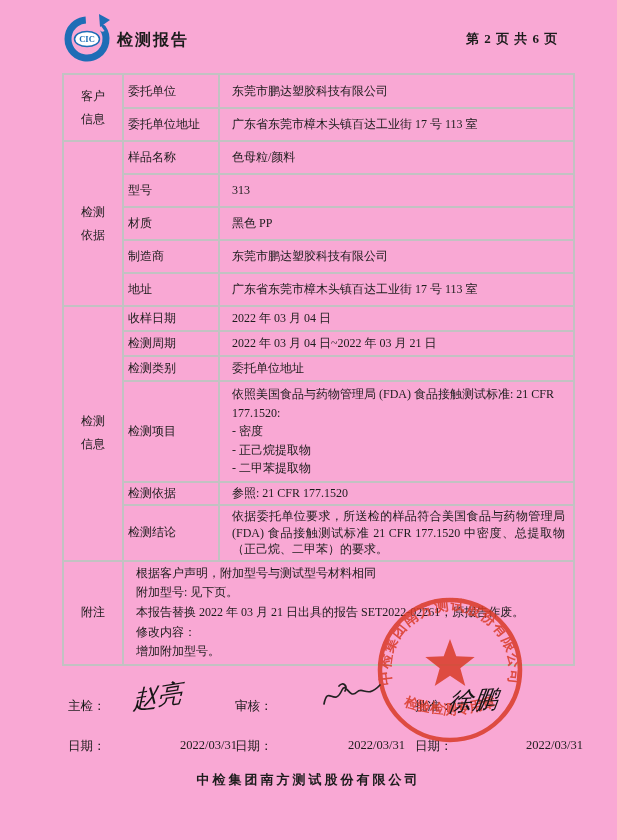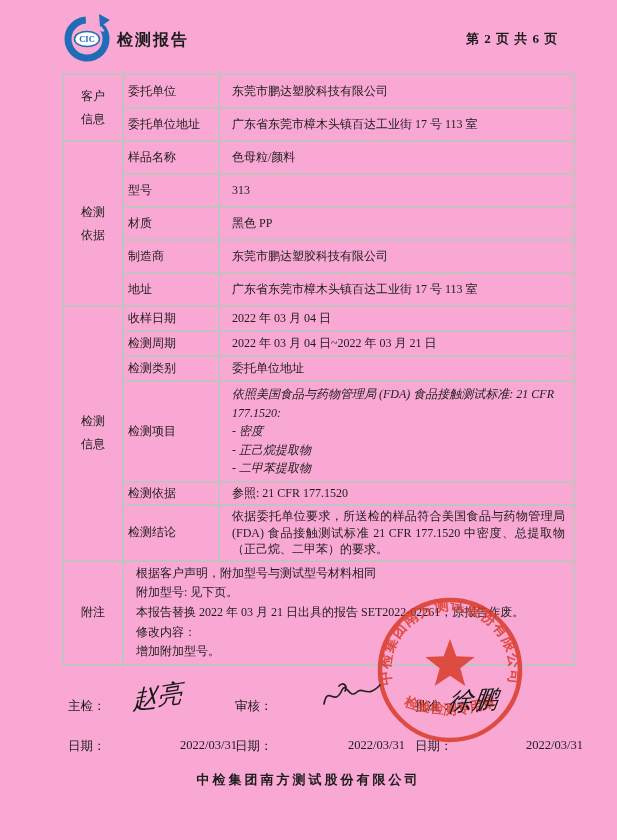--- a/index.html
+++ b/index.html
@@ -14,21 +14,21 @@
   .page-info { position:absolute; left:466px; top:30px; font-size:13px; font-weight:bold; letter-spacing:1px; }
 
   
   table.info { position:absolute; left:62px; top:73px; width:496px;
     border-collapse:collapse; table-layout:fixed; }
   table.info td { border:2px solid #c2c2c2; font-size:12px; vertical-align:middle; }
   td.sec { width:60px; text-align:center; }
   td.sec .vert { display:inline-block; width:27px; line-height:23px; text-align:center; }
   td.lbl { width:96px; padding-left:4px; }
   td.val { width:355px; padding:2px 8px 2px 12px; }
-  td.multi { vertical-align:middle; padding-top:3px; padding-bottom:3px;font-style:italic; }
+  td.multi { vertical-align:middle; padding-top:3px; padding-bottom:3px; }
   td.multi div { line-height:18.6px; }
   td.just { text-align:justify; line-height:16.6px; }
   td.remarks { vertical-align:middle; }
   td.remarks div { line-height:19.6px; }
   tr.r34{height:34px} tr.r33{height:33px} tr.r25{height:25px}
   tr.r94{height:94px} tr.r20{height:20px} tr.r52{height:52px} tr.r100{height:100px}
 
   
   .sig-label { position:absolute; font-size:12.5px; }
   .sig-name { position:absolute; font-size:25px; color:#151515; white-space:nowrap;

